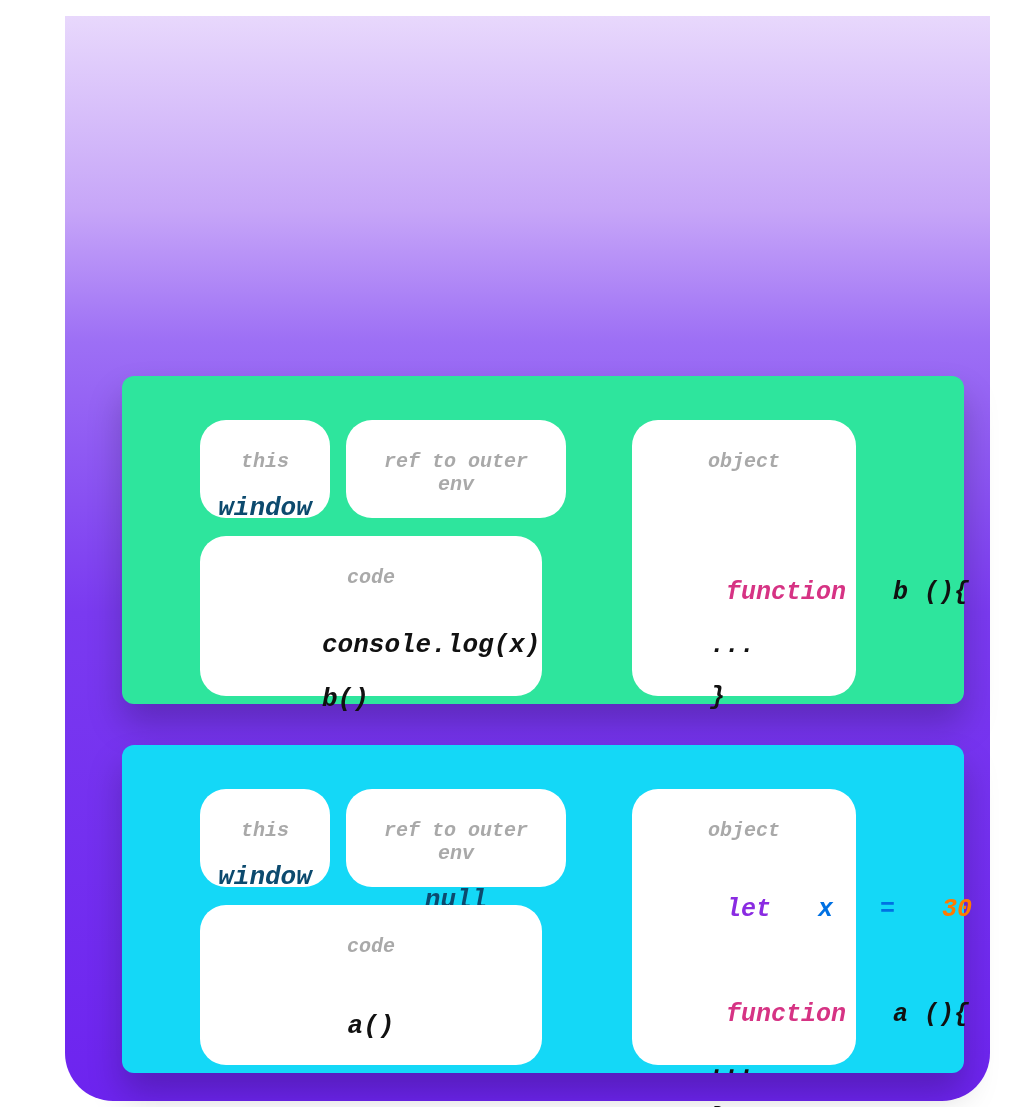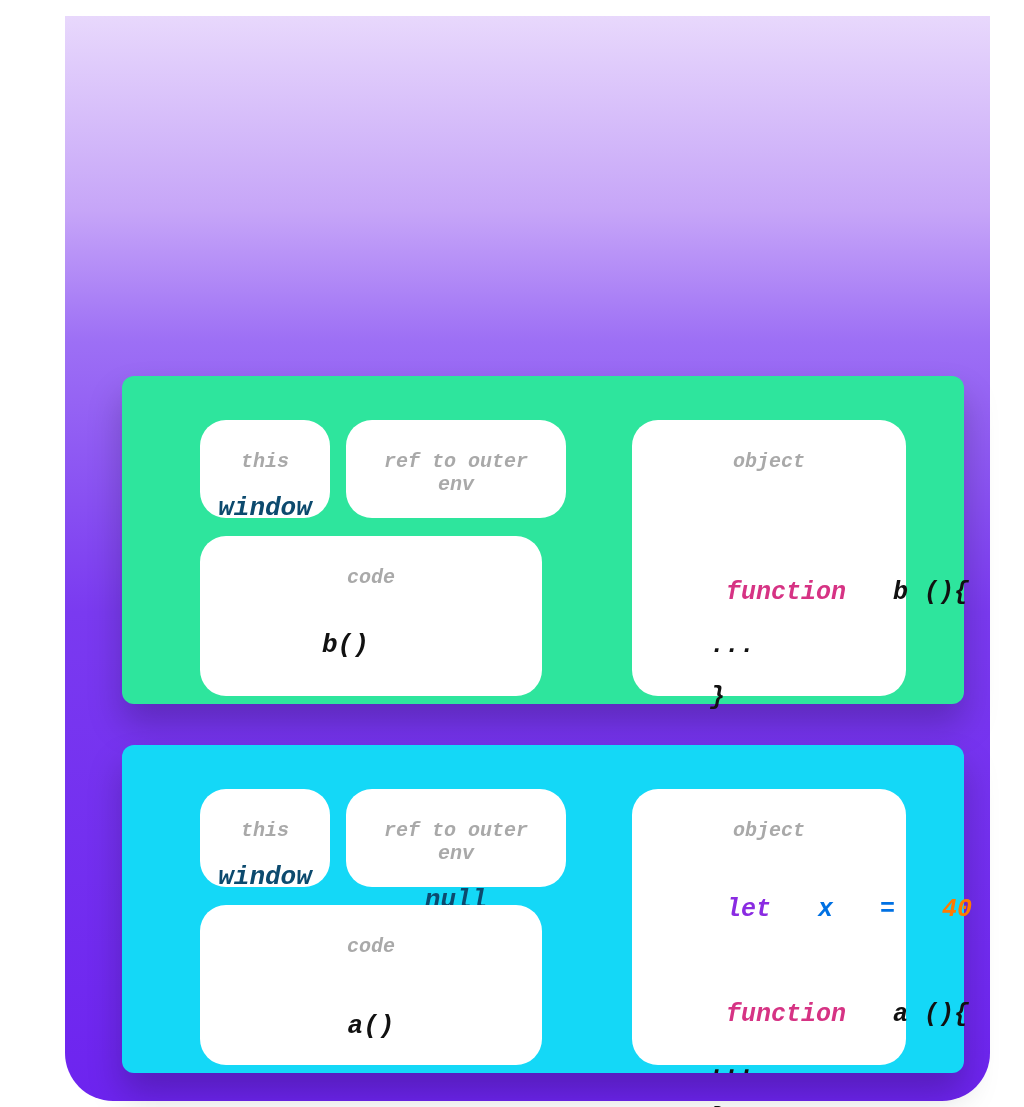--- a/index.html
+++ b/index.html
@@ -44,21 +44,21 @@
     text-align: center;
     color: #0c4a6e;
     font-size: 26px;
     line-height: 1.2;
     padding: 4px 0 10px 0;
   }
 
   .ctx .this-panel  { left: 62px;  top: 28px;  width: 130px; height: 98px; }
   .ctx .ref-panel   { left: 208px; top: 28px;  width: 220px; height: 98px; }
   .ctx .code-panel  { left: 62px;  top: 144px; width: 342px; height: 160px; }
-  .ctx .obj-panel   { left: 494px; top: 28px;  width: 274px; height: 276px; }
+  .ctx .obj-panel   { left: 494px; top: 28px;  width: 224px; height: 276px; }
 
   .code-lines {
     padding: 6px 0 0 90px;
     text-align: left;
     font-size: 26px;
     color: #111;
   }
   .code-lines .line,
   .obj-lines .line { line-height: 1.45; white-space: pre; }
 
@@ -84,20 +84,21 @@
     <div class="panel this-panel">
       <div class="hdr">this</div>
       <div class="val">window</div>
     </div>
     <div class="panel ref-panel">
       <div class="hdr">ref to outer env</div>
     </div>
     <div class="panel code-panel">
       <div class="hdr">code</div>
       <div class="code-lines">
+        <div class="line">console.log(x)</div>
         <div class="line">b()</div>
       </div>
     </div>
     <div class="panel obj-panel">
       <div class="hdr">object</div>
       <div class="obj-lines">
         <div class="line">&nbsp;</div>
         <div class="line"><span class="kw2">function</span> <span>b</span>(){</div>
         <div class="line">...</div>
         <div class="line">}</div>
@@ -116,21 +117,21 @@
     </div>
     <div class="panel code-panel">
       <div class="hdr">code</div>
       <div class="code-lines single">
         <div class="line">a()</div>
       </div>
     </div>
     <div class="panel obj-panel">
       <div class="hdr">object</div>
       <div class="obj-lines">
-        <div class="line"><span class="kw1">let</span> <span class="ident">x</span> <span class="op">=</span> <span class="num">40</span></div>
+        <div class="line"><span class="kw1">let</span> <span class="ident">x</span> <span class="op">=</span> <span class="num">30</span></div>
         <div class="line">&nbsp;</div>
         <div class="line"><span class="kw2">function</span> <span>a</span>(){</div>
         <div class="line">...</div>
         <div class="line">}</div>
       </div>
     </div>
   </div>
 
 </div>
 

